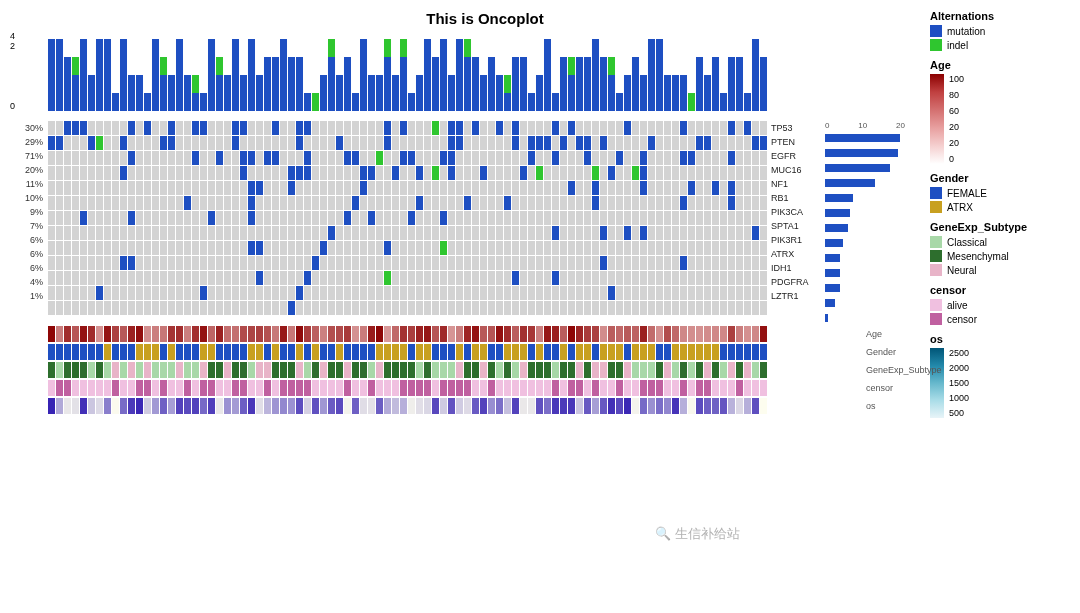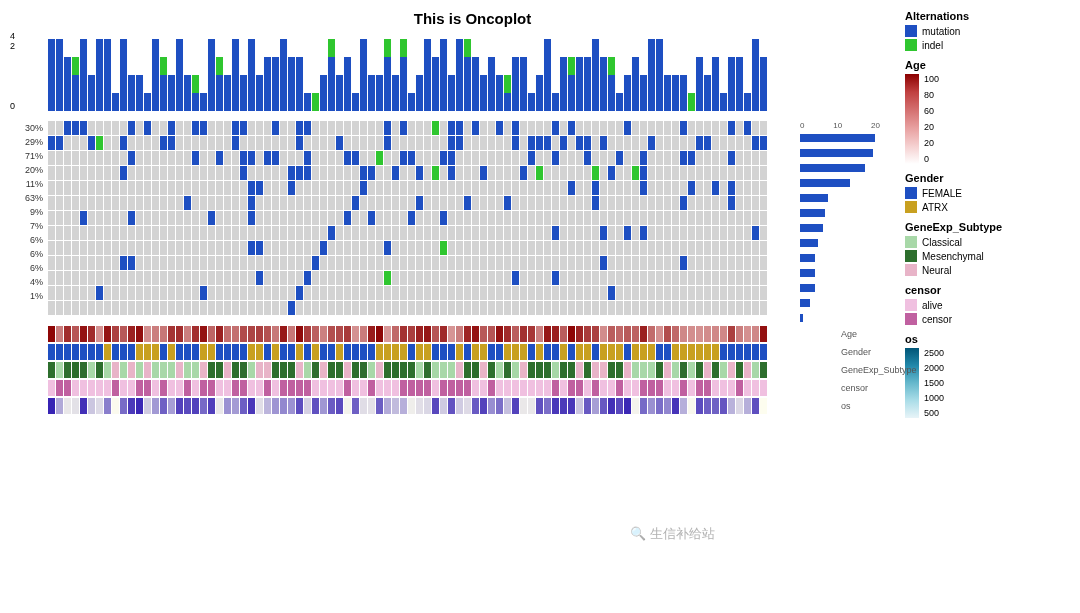--- a/index.html
+++ b/index.html
@@ -440,21 +440,21 @@
     </div>
 
     <div style="display:flex;">
 
       <div id="gene-pct-col" style="width:38px; display:flex; flex-direction:column; justify-content:flex-start;">
       <div class="gene-pct">30%</div>
           <div class="gene-pct">29%</div>
           <div class="gene-pct">71%</div>
           <div class="gene-pct">20%</div>
           <div class="gene-pct">11%</div>
-          <div class="gene-pct">63%</div>
+          <div class="gene-pct">10%</div>
           <div class="gene-pct">9%</div>
           <div class="gene-pct">7%</div>
           <div class="gene-pct">6%</div>
           <div class="gene-pct">6%</div>
           <div class="gene-pct">6%</div>
           <div class="gene-pct">4%</div>
           <div class="gene-pct">1%</div>
         </div>
 
       <div id="onco-grid-container" style="flex:1;">
@@ -1649,20 +1649,35 @@
             <div class="onco-cell"></div>
             <div class="onco-cell"></div>
             <div class="onco-cell"></div>
             <div class="onco-cell"></div>
             <div class="onco-cell"></div>
             <div class="onco-cell"></div>
             <div class="onco-cell"></div>
           </div>
         </div>
 
+      <div id="gene-names-col" style="width:58px; display:flex; flex-direction:column;">
+      <div class="gene-name">TP53</div>
+          <div class="gene-name">PTEN</div>
+          <div class="gene-name">EGFR</div>
+          <div class="gene-name">MUC16</div>
+          <div class="gene-name">NF1</div>
+          <div class="gene-name">RB1</div>
+          <div class="gene-name">PIK3CA</div>
+          <div class="gene-name">SPTA1</div>
+          <div class="gene-name">PIK3R1</div>
+          <div class="gene-name">ATRX</div>
+          <div class="gene-name">IDH1</div>
+          <div class="gene-name">PDGFRA</div>
+          <div class="gene-name">LZTR1</div>
+        </div>
 
       <div id="horiz-bars-col" style="width:95px;">
         <div style="font-size:8px; color:#555; display:flex; justify-content:space-between; width:80px; margin-bottom:1px;">
           <span>0</span>
           <span>10</span>
           <span>20</span>
         </div>
       <div class="horiz-bar-row">
             <div class="horiz-bar" style="width: 75px;"></div>
           </div>

